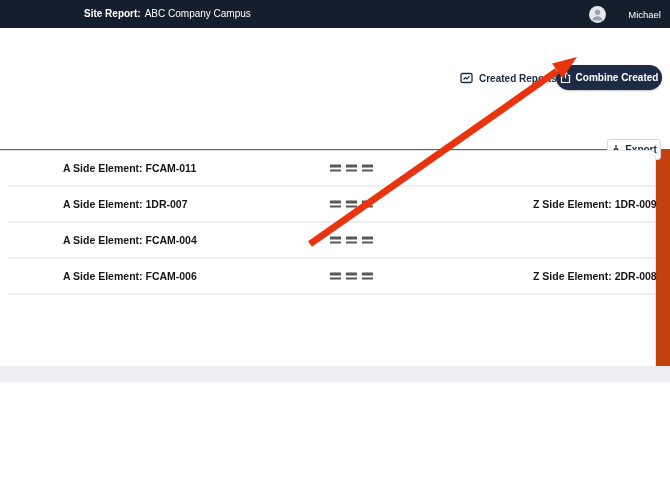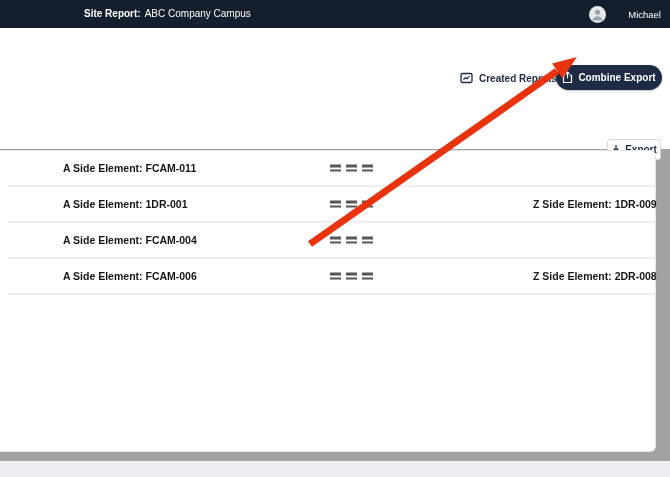--- a/index.html
+++ b/index.html
@@ -1,19 +1,19 @@
 <!DOCTYPE html>
 <html><head>
 <meta charset="utf-8">
 <style>
   * { margin:0; padding:0; box-sizing:border-box; }
   html,body { background:#ffffff; }
   .page {
-    position:relative; width:670px; height:477px; overflow:hidden;
-    background:#a3a3a3; font-family:"Liberation Sans", sans-serif;
+    position:relative; width:670px; height:382px; overflow:hidden;
+    background:#c2410c; font-family:"Liberation Sans", sans-serif;
   }
   
   .topbar { position:absolute; left:0; top:0; width:670px; height:28px; background:#141e2d; }
   .topbar-title { position:absolute; left:84px; top:0; height:28px; line-height:28px; color:#ffffff; font-size:10px; }
   .topbar-title .lbl { font-weight:700; margin-right:4px; }
   .userbox { position:absolute; right:9px; top:0; height:28px; display:flex; align-items:center; gap:22px; }
   .avatar { width:17px; height:17px; border-radius:50%; background:#e4e7eb; display:flex; align-items:center; justify-content:center; overflow:hidden; }
   .username { color:#ffffff; font-size:9.5px; }
 
   
@@ -84,21 +84,21 @@
       </svg>
       <span>Created Reports</span>
     </button>
 
     <button class="combine-reports">
       <svg width="11" height="13" viewBox="0 0 11 13">
         <path d="M3.2 4.3 H1.5 V11.5 H9.5 V4.3 H7.8" fill="none" stroke="#ffffff" stroke-width="1.2"></path>
         <line x1="5.5" y1="1.2" x2="5.5" y2="7.4" stroke="#ffffff" stroke-width="1.2"></line>
         <polyline points="3.6,3 5.5,1.1 7.4,3" fill="none" stroke="#ffffff" stroke-width="1.2"></polyline>
       </svg>
-      <span>Combine Export</span>
+      <span>Combine Created</span>
     </button>
 
     <button class="export-btn">
       <svg width="10" height="11" viewBox="0 0 10 11">
         <line x1="5" y1="1" x2="5" y2="6.5" stroke="#1d2b45" stroke-width="1.3"></line>
         <polyline points="2.8,4.5 5,6.8 7.2,4.5" fill="none" stroke="#1d2b45" stroke-width="1.3"></polyline>
         <path d="M1 7.5 V9.7 H9 V7.5" fill="none" stroke="#1d2b45" stroke-width="1.3"></path>
       </svg>
       <span>Export</span>
     </button>
@@ -118,21 +118,21 @@
             <i></i>
           </span>
           <span class="eq">
             <i></i>
             <i></i>
           </span>
       </span>
     </div>
 
     <div class="row">
-      <span class="a-side">A Side Element: 1DR-001</span>
+      <span class="a-side">A Side Element: 1DR-007</span>
       <span class="handle">
         <span class="eq">
             <i></i>
             <i></i>
           </span>
           <span class="eq">
             <i></i>
             <i></i>
           </span>
           <span class="eq">

